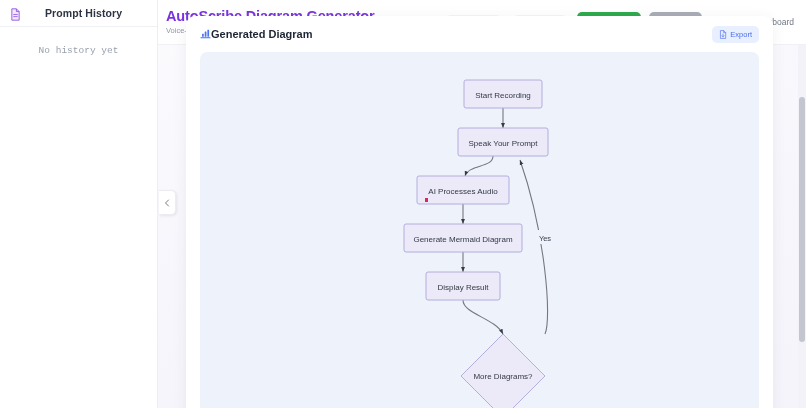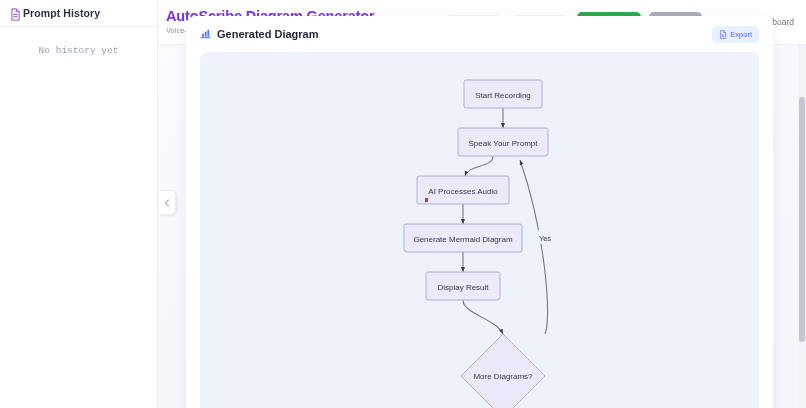--- a/index.html
+++ b/index.html
@@ -14,21 +14,21 @@
   
   .sidebar {
     width: 158px; height: 408px;
     background: #ffffff;
     border-right: 1px solid #eceef2;
     display: flex; flex-direction: column;
     flex: 0 0 158px;
   }
   .sidebar-header {
     height: 27px;
-    display: flex; align-items: center; gap: 2px;
+    display: flex; align-items: center; gap: 24px;
     padding: 0 10px;
     border-bottom: 1px solid #eef0f4;
   }
   .sidebar-title {
     font-size: 10.5px; font-weight: bold; color: #2c3344; letter-spacing: .1px;
   }
   .doc-icon { width: 11px; height: 13px; display: block; }
   .sidebar-body { flex: 1; padding-top: 18px; display: flex; justify-content: center; }
   .empty-text { font-size: 9.5px; color: #9aa1ae; font-family: Liberation Mono, monospace; }
 
@@ -91,21 +91,21 @@
   
   .card {
     position: absolute; left: 28px; top: 16px; right: 33px; bottom: -40px;
     background: #ffffff;
     border-radius: 9px;
     box-shadow: 0 2px 14px rgba(40,50,90,.07);
     overflow: hidden;
   }
   .card-head {
     height: 36px; display: flex; align-items: center;
-    padding: 0 14px; gap: 6px;
+    padding: 0 14px; 
   }
   .card-title { font-size: 11px; font-weight: bold; color: #1d2433; }
   .export-btn {
     margin-left: auto;
     display: flex; align-items: center; gap: 3px;
     background: #e8efff; color: #4c6ef0;
     border: none; border-radius: 5px;
     font-size: 7.5px; padding: 4px 7px; cursor: pointer;
     font-family: "Liberation Sans", sans-serif;
   }

